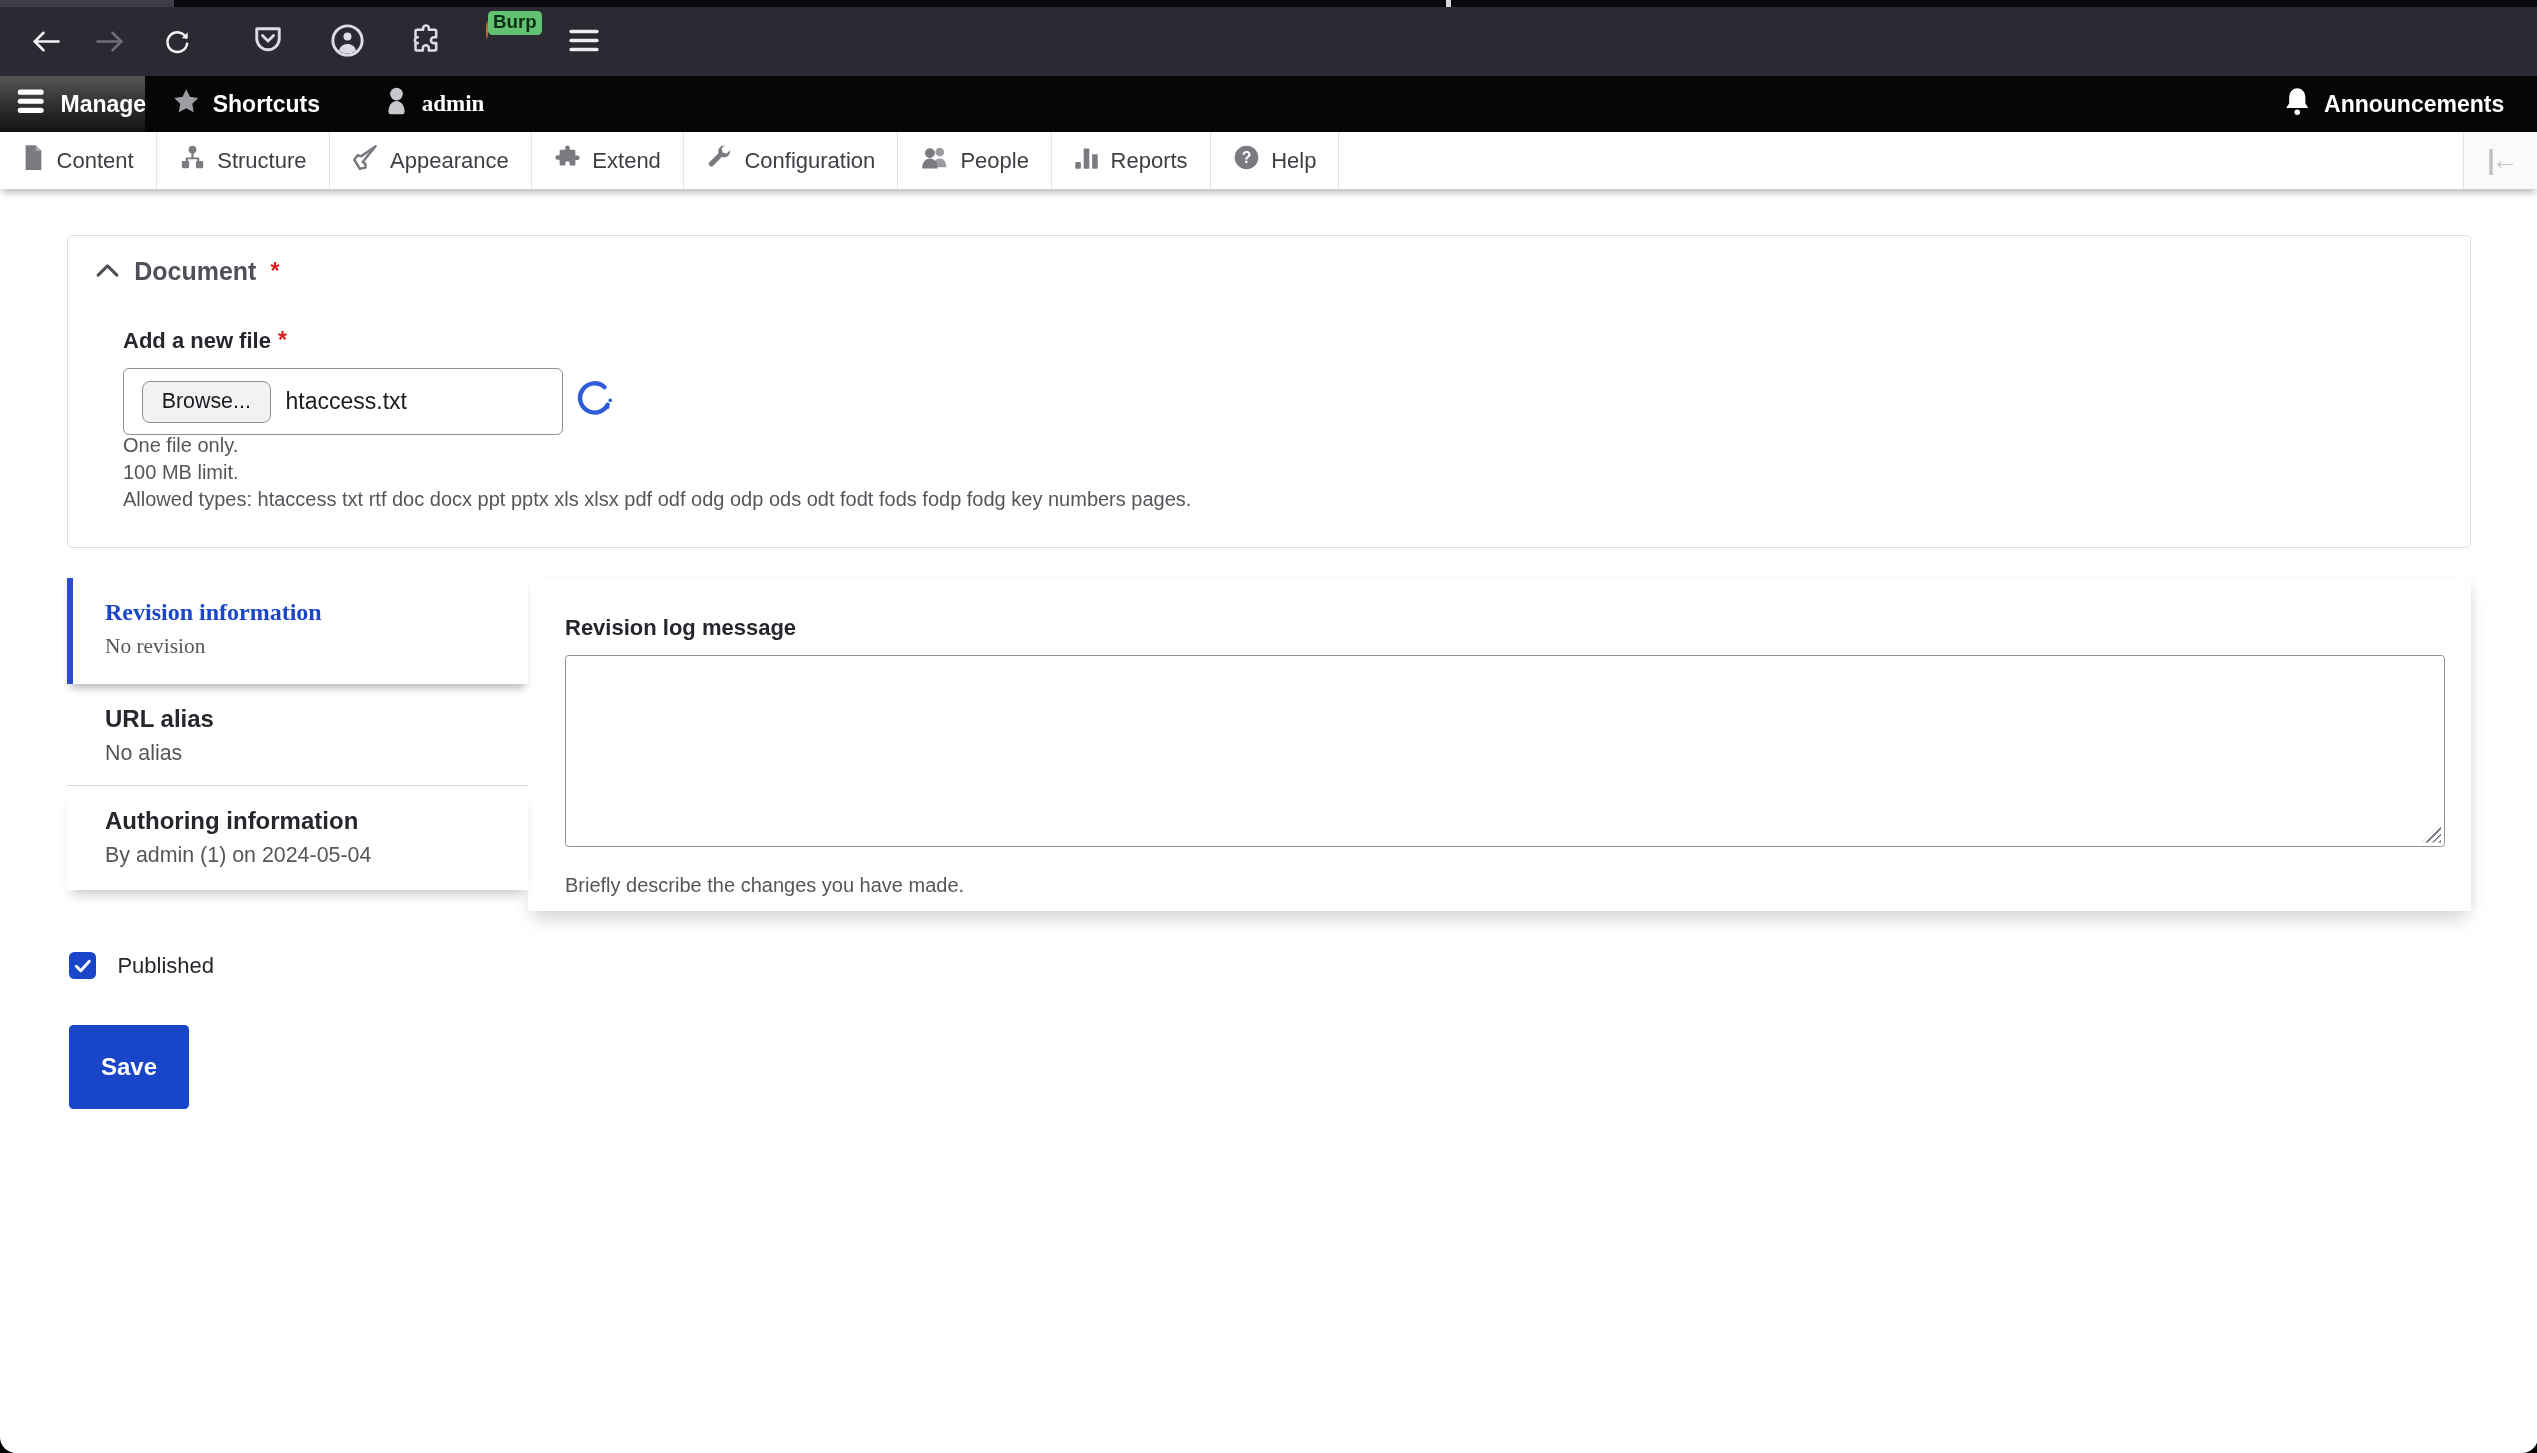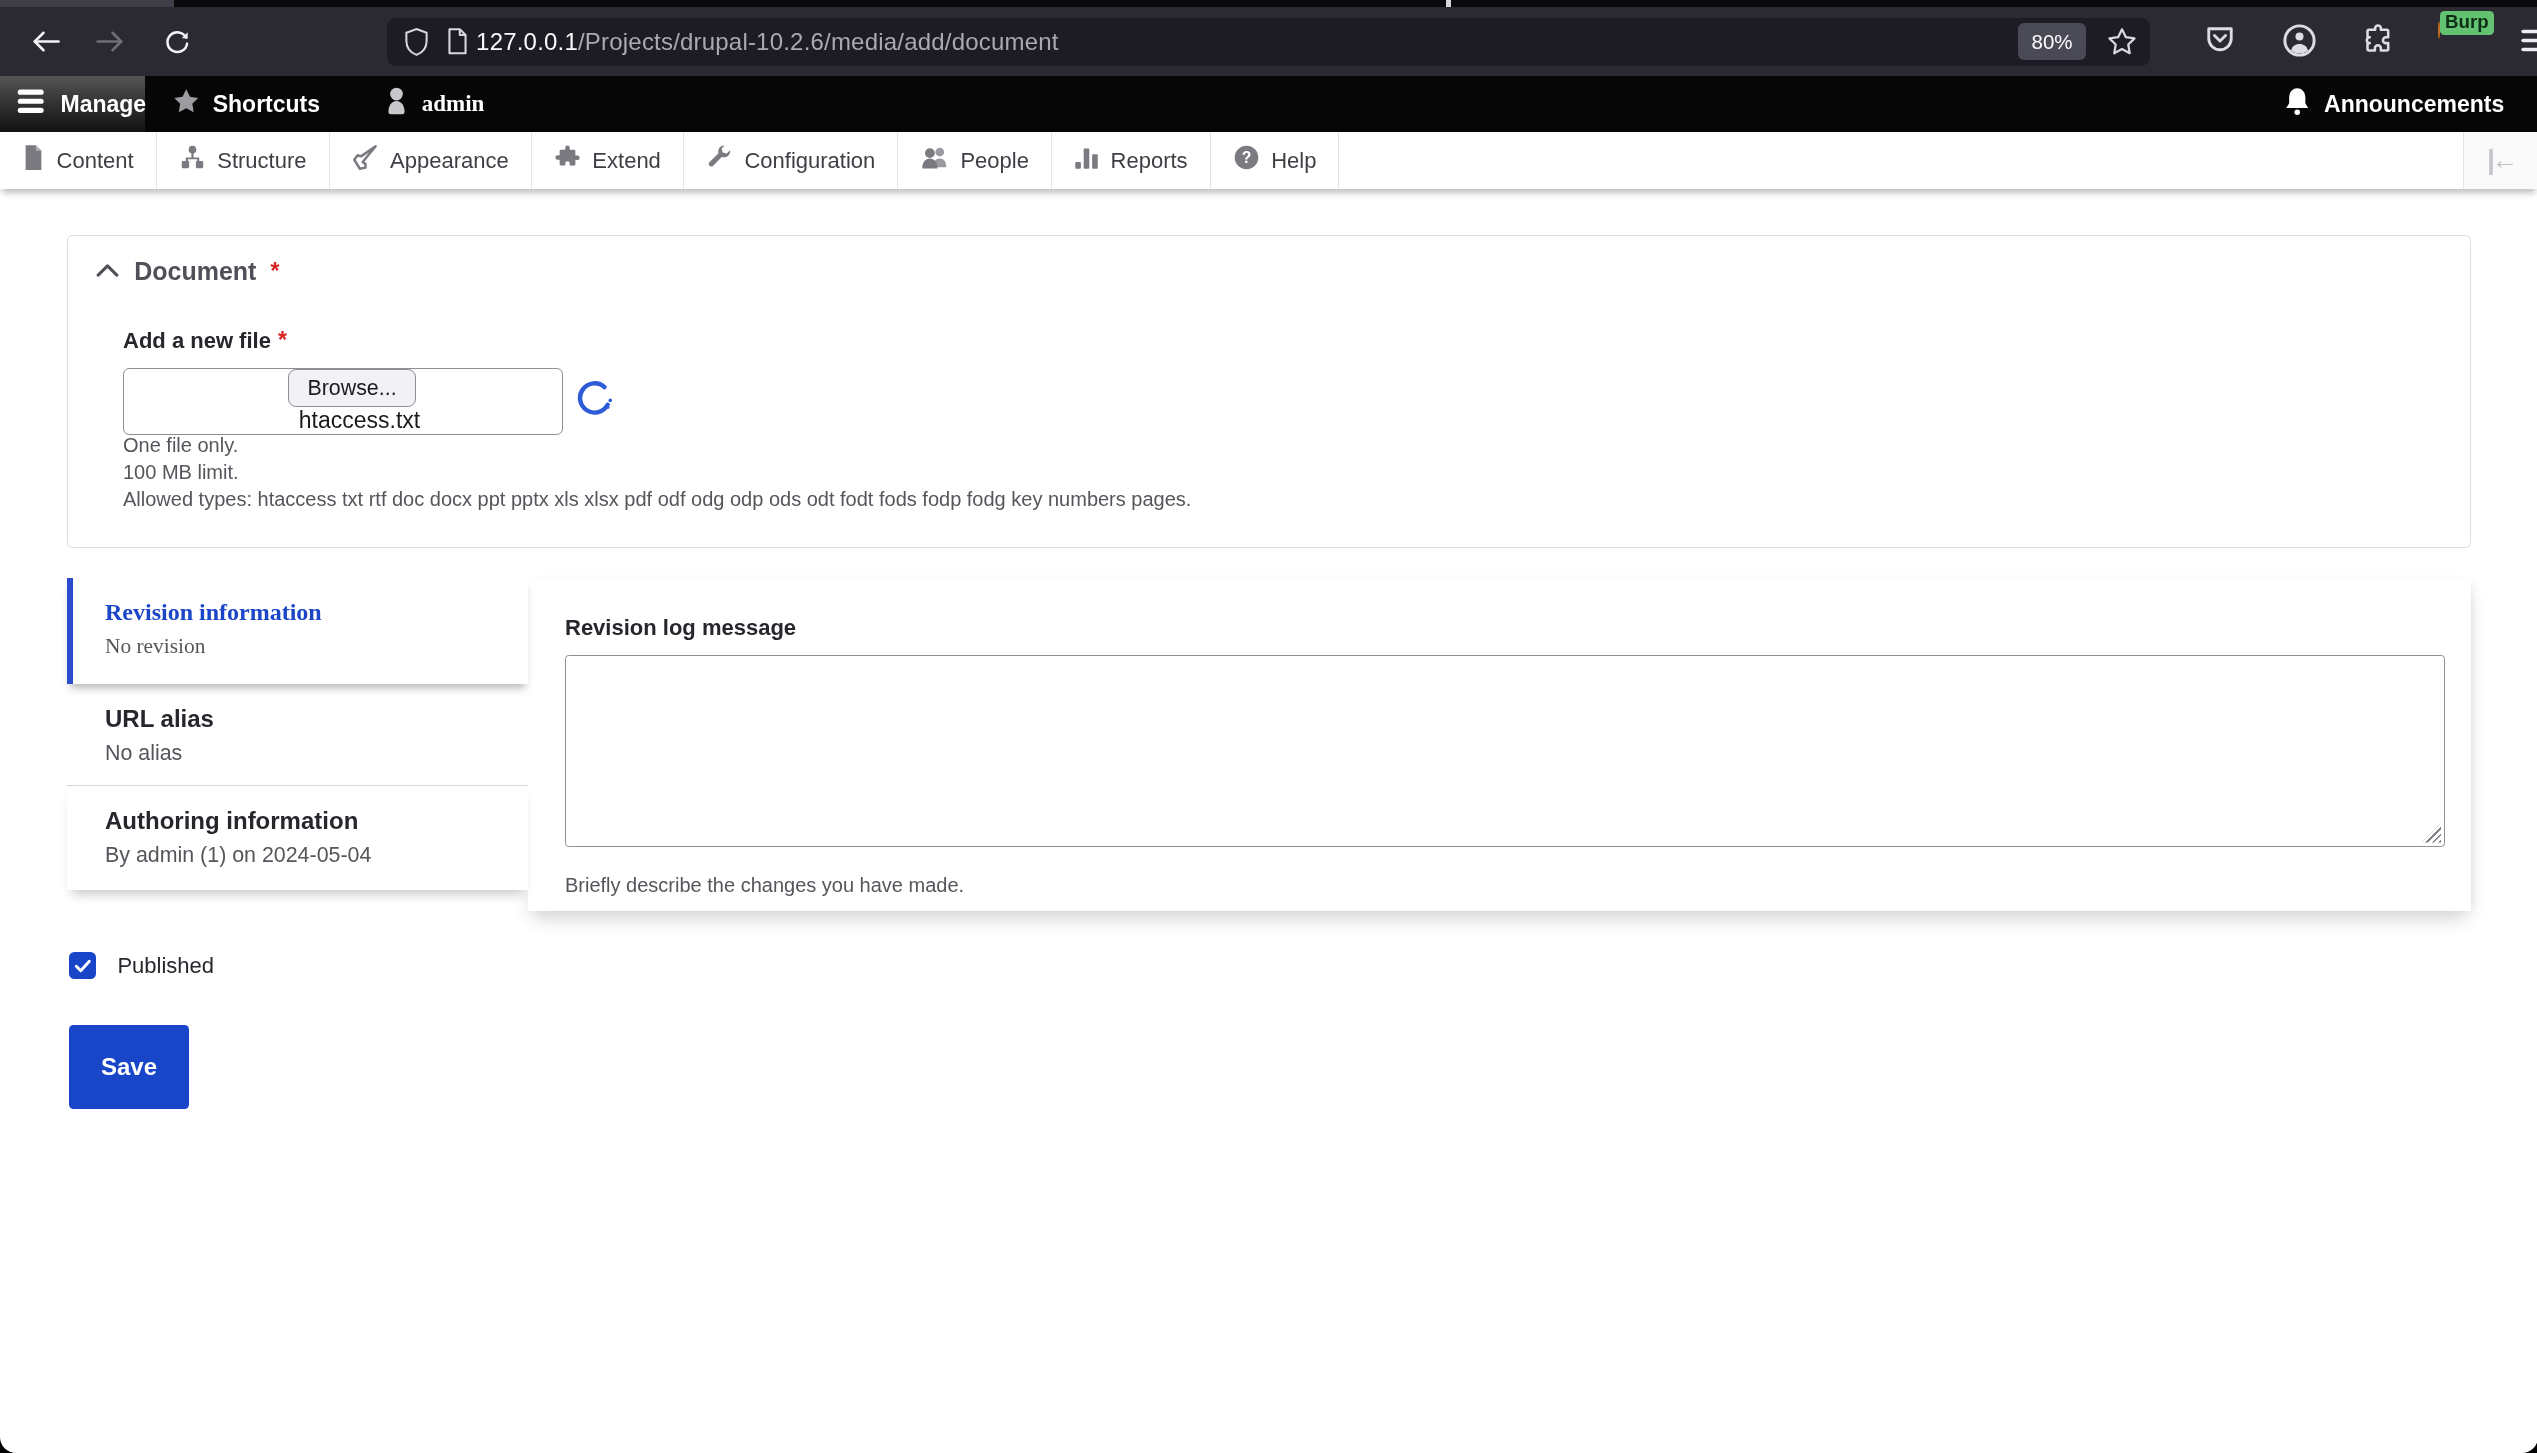--- a/index.html
+++ b/index.html
@@ -52,21 +52,21 @@
 
   
   .content { position:relative; background:#fff; height:1110px; }
 
   .doc-card { position:absolute; left:67px; top:46px; width:2404px; height:313px; border:1.8px solid #dcdde3; border-radius:5.3px; background:#fff; }
   .legend-row { position:absolute; left:27px; top:21.4px; display:flex; align-items:center; gap:14.2px; }
   .legend-text { font-size:25px; font-weight:bold; color:#4f5058; }
   .req { color:#d72222; font-weight:bold; font-size:23px; }
   .file-label-row { position:absolute; left:55px; top:91px; display:flex; gap:7.1px; align-items:baseline; }
   .file-label { font-size:22px; font-weight:bold; color:#26272d; }
-  .file-input { position:absolute; left:55px; top:132px; width:440px; height:67px; border:1.8px solid #8f9097; border-radius:6.2px; background:#fff; display:flex; align-items:center; padding-left:18px;flex-direction:column; }
+  .file-input { position:absolute; left:55px; top:132px; width:440px; height:67px; border:1.8px solid #8f9097; border-radius:6.2px; background:#fff; display:flex; align-items:center; padding-left:18px; }
   .browse-btn { height:42px; padding:0 18.7px; background:#f2f1f3; border:1.3px solid #8f9097; border-radius:8px; font-size:21.4px; color:#1b1b1f; display:flex; align-items:center; }
   .file-name { margin-left:15px; font-size:23px; color:#1b1b1f; }
   .throbber { position:absolute; left:509px; top:144px; width:39px; height:39px; }
   .file-help { position:absolute; left:55px; top:196px; font-size:20px; color:#55565b; line-height:27px; }
 
   
   .vtabs { position:absolute; left:67px; top:389px; width:2404px; height:333px; }
   .vtabs-pane { position:absolute; left:461px; top:0; width:1943px; height:333px; background:#fff; box-shadow:0 10.7px 18px -3.6px rgba(0,0,0,0.18), 3.6px 0 9px -3.6px rgba(0,0,0,0.08); }
   .pane-label { position:absolute; left:37px; top:37px; font-size:22px; font-weight:bold; color:#26272d; }
   .log-wrap { position:absolute; left:37px; top:77px; width:1880px; height:192px; }
@@ -122,40 +122,20 @@
     </div>
     <div class="nav-btn" style="margin-left:27px;">
       <span>
         <svg width="28.5" height="28.5" viewBox="0 0 24 24">
               <path d="M19.5 9 A 8.3 8.3 0 1 0 20.3 14" fill="none" stroke="#f3f3f7" stroke-width="2.1" stroke-linecap="round"></path>
               <path d="M20.8 4.5 v5 h-5 z" fill="#f3f3f7"></path>
             </svg>
       </span>
     </div>
 
-    <div class="urlbar">
-      <span class="ic">
-        <svg width="27" height="30" viewBox="0 0 24 26">
-              <path d="M12 1.5 L21 4.8 V12 C21 18.5 16.8 22.5 12 24.5 C7.2 22.5 3 18.5 3 12 V4.8 Z" fill="none" stroke="#d7d7df" stroke-width="1.8"></path>
-            </svg>
-      </span>
-      <span class="ic" style="margin-left:16px;">
-        <svg width="23" height="28.5" viewBox="0 0 20 24">
-              <path d="M3 1.5 h9 l5 5 v16 h-14 z" fill="none" stroke="#d7d7df" stroke-width="1.8" stroke-linejoin="round"></path>
-              <path d="M12 1.5 v5 h5" fill="none" stroke="#d7d7df" stroke-width="1.8" stroke-linejoin="round"></path>
-            </svg>
-      </span>
-      <span class="url-text"><span class="url-host">127.0.0.1</span><span class="url-path">/Projects/drupal-10.2.6/media/add/document</span></span>
-      <span class="zoom-pill">80%</span>
-      <span class="ic">
-        <svg width="32" height="32" viewBox="0 0 24 24">
-              <path d="M12 2.5 l2.9 5.9 6.5 0.9 -4.7 4.6 1.1 6.5 -5.8-3.1 -5.8 3.1 1.1-6.5 -4.7-4.6 6.5-0.9 z" fill="none" stroke="#d7d7df" stroke-width="1.7" stroke-linejoin="round"></path>
-            </svg>
-      </span>
-    </div>
 
     <div class="right-icons">
       <span>
         <svg width="36" height="36" viewBox="0 0 24 24">
               <path d="M4.5 4.5 h15 v6.5 a7.5 7.5 0 0 1 -15 0 z" fill="none" stroke="#dcdce4" stroke-width="1.9" stroke-linejoin="round"></path>
               <path d="M8.3 9 l3.7 3.7 3.7 -3.7" fill="none" stroke="#dcdce4" stroke-width="1.9" stroke-linecap="round" stroke-linejoin="round"></path>
             </svg>
       </span>
       <span>
         <svg width="37" height="37" viewBox="0 0 24 24">

